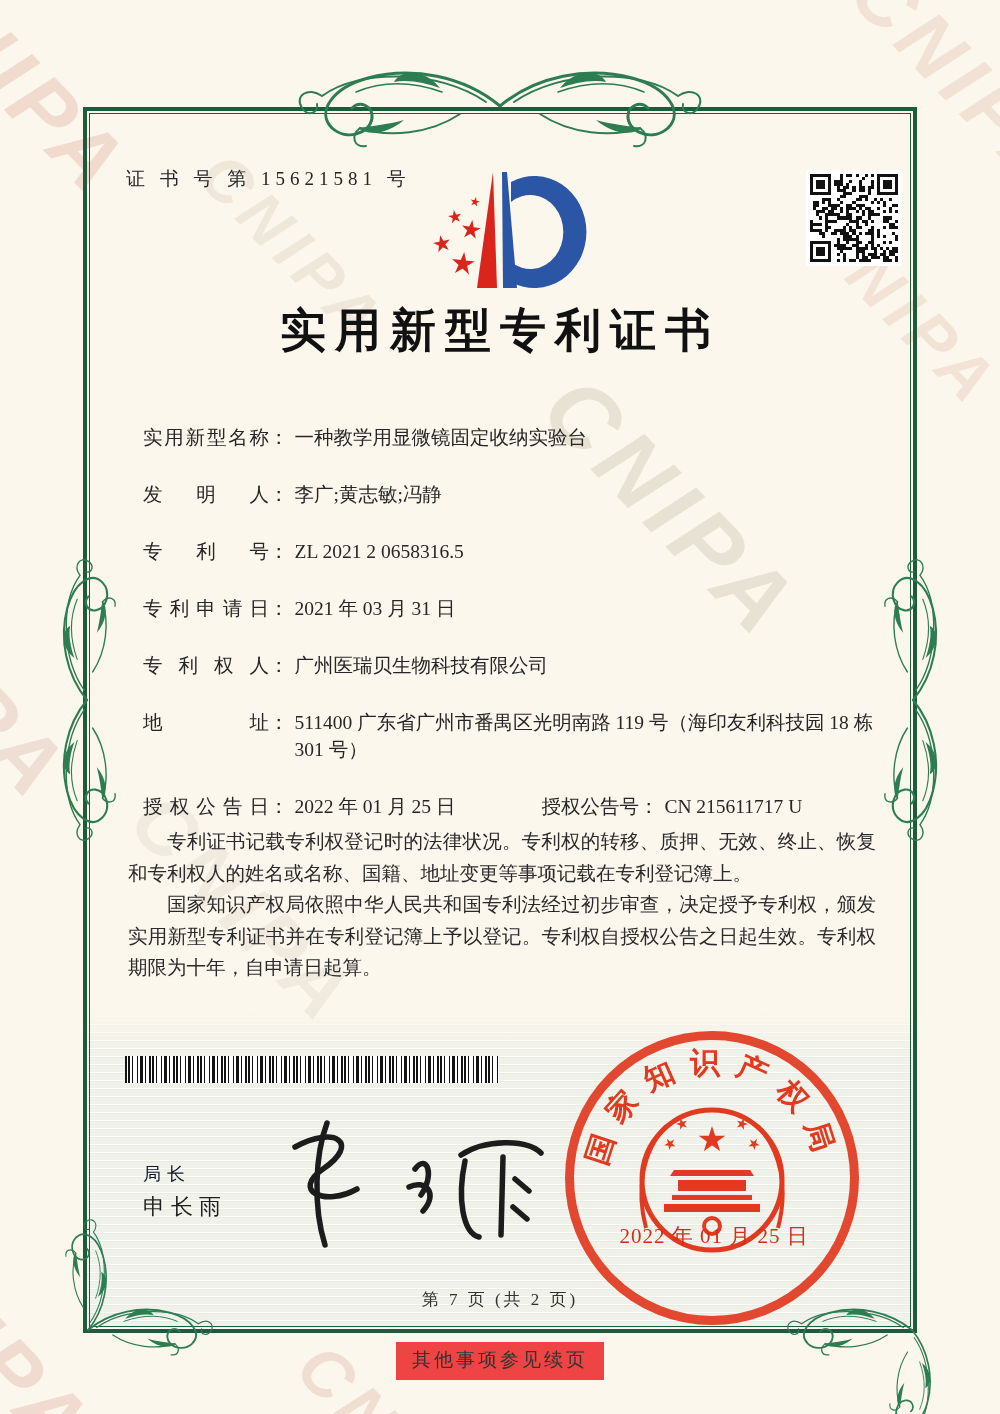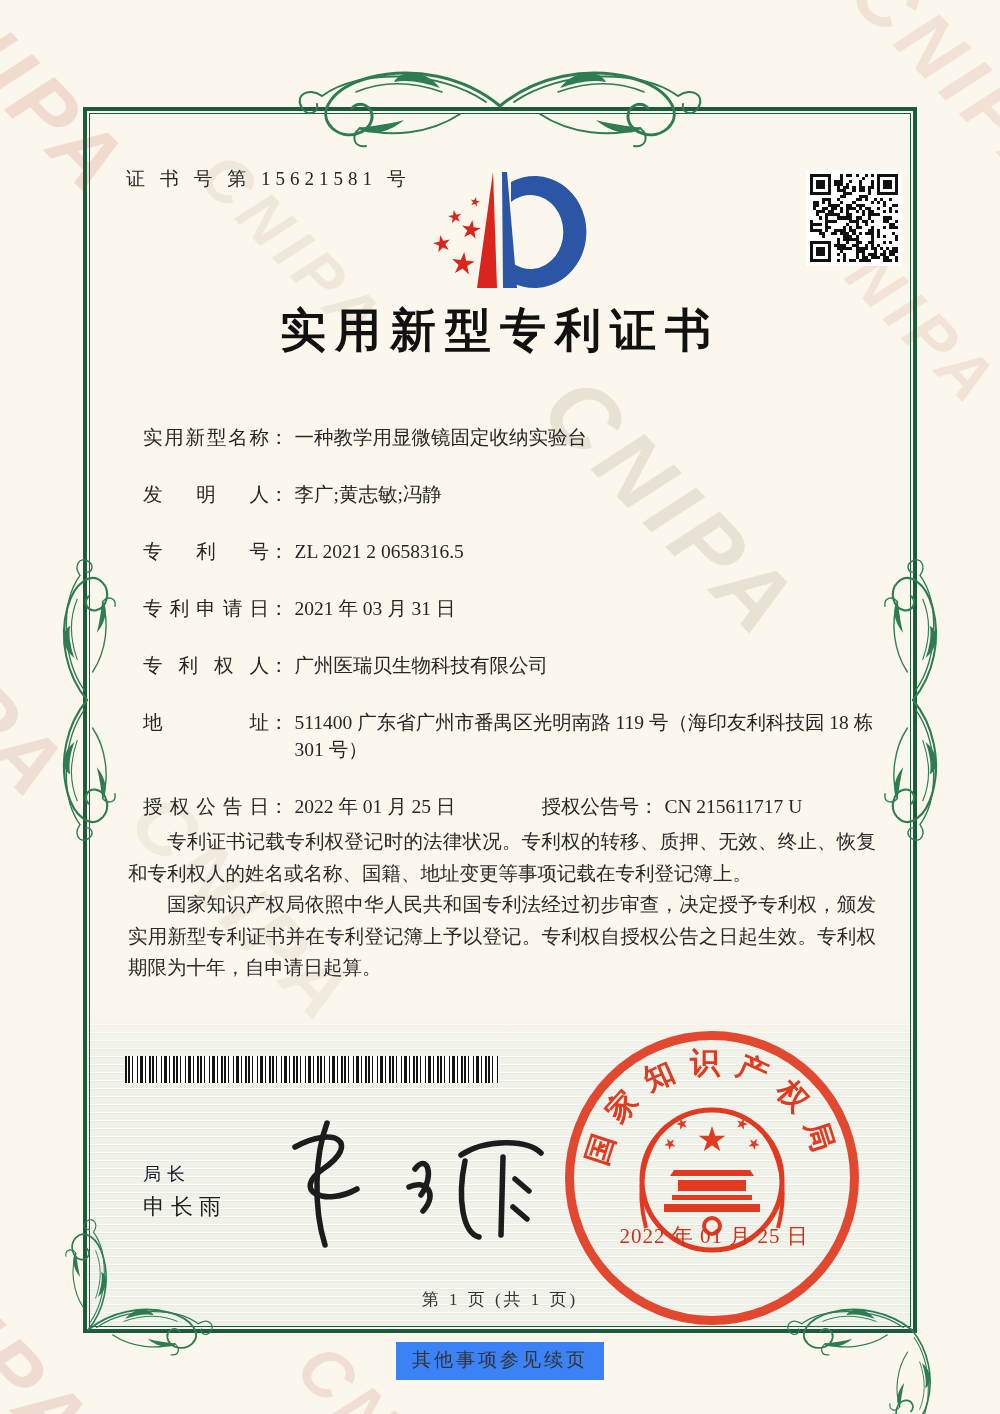--- a/index.html
+++ b/index.html
@@ -80,21 +80,21 @@
     position:absolute;z-index:4;left:565px;top:1031px;width:276px;height:276px;
     border:9px solid rgba(225,56,31,.92);border-radius:50%;
   }
   .seal svg{position:absolute;inset:0;}
   .seal-date{
     position:absolute;z-index:5;left:592px;top:1222px;width:244px;text-align:center;
     font-size:21px;letter-spacing:1px;color:#d03018;
   }
   .page-num{position:absolute;z-index:4;left:0;top:1288px;width:100%;text-align:center;font-size:17px;letter-spacing:3px;color:#333;}
   .cont-note{
-    position:absolute;z-index:4;left:396px;top:1342px;background:#3b82f6;
+    position:absolute;z-index:4;left:396px;top:1342px;background:#ef4444;
     padding:5px 16px 7px;font-size:19px;letter-spacing:3px;color:#333;
   }
 </style>
 </head>
 <body>
 
 <div class="page">
 
   <div class="wm wm1">CNIPA</div>
   <div class="wm wm2">CNIPA</div>
@@ -564,16 +564,16 @@
           <rect x="90" y="164" width="96" height="8"></rect>
           <circle cx="138" cy="186" r="8" fill="none" stroke="#e13a20" stroke-width="4"></circle>
         </g>
         <path d="M72,188 C62,150 68,112 92,86" fill="none" stroke="#e13a20" stroke-width="4"></path>
         <path d="M204,188 C214,150 208,112 184,86" fill="none" stroke="#e13a20" stroke-width="4"></path>
       </g>
     </svg>
   </div>
   <div class="seal-date">2022 年 01 月 25 日</div>
 
-  <div class="page-num">第 1 页 (共 1 页)</div>
+  <div class="page-num">第 7 页 (共 2 页)</div>
   <div class="cont-note">其他事项参见续页</div>
 
 </div>
 
 </body></html>

